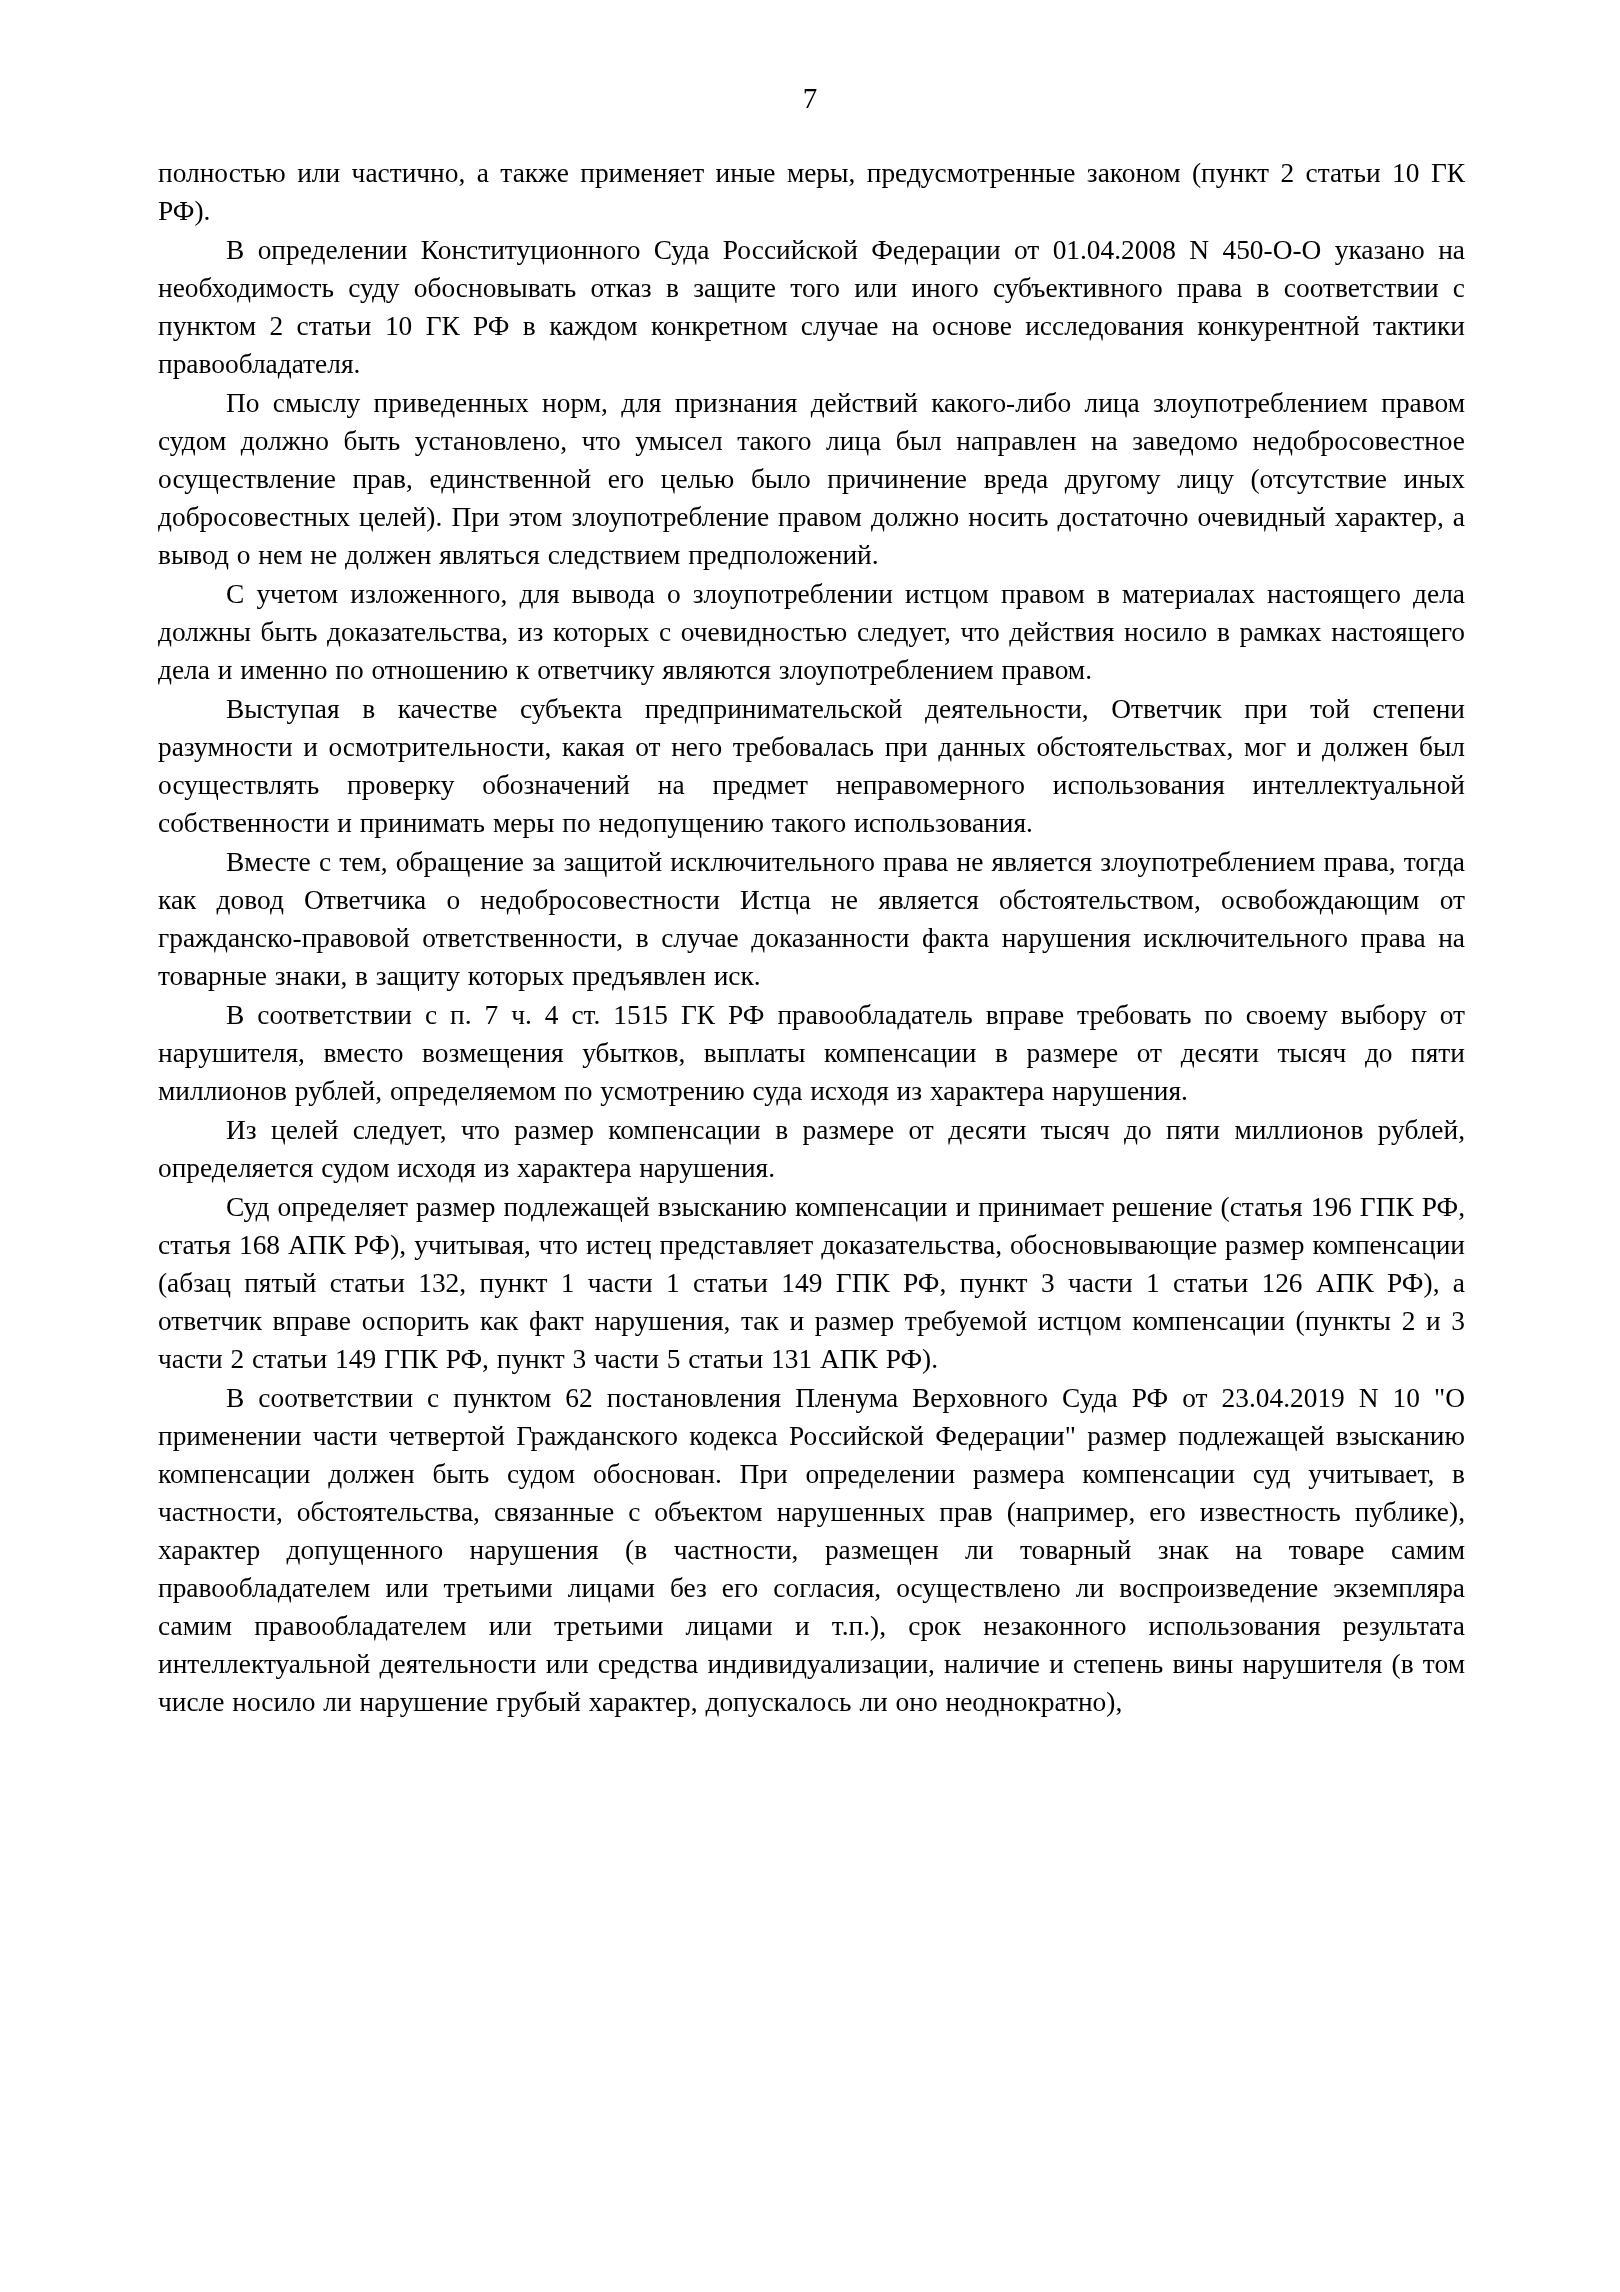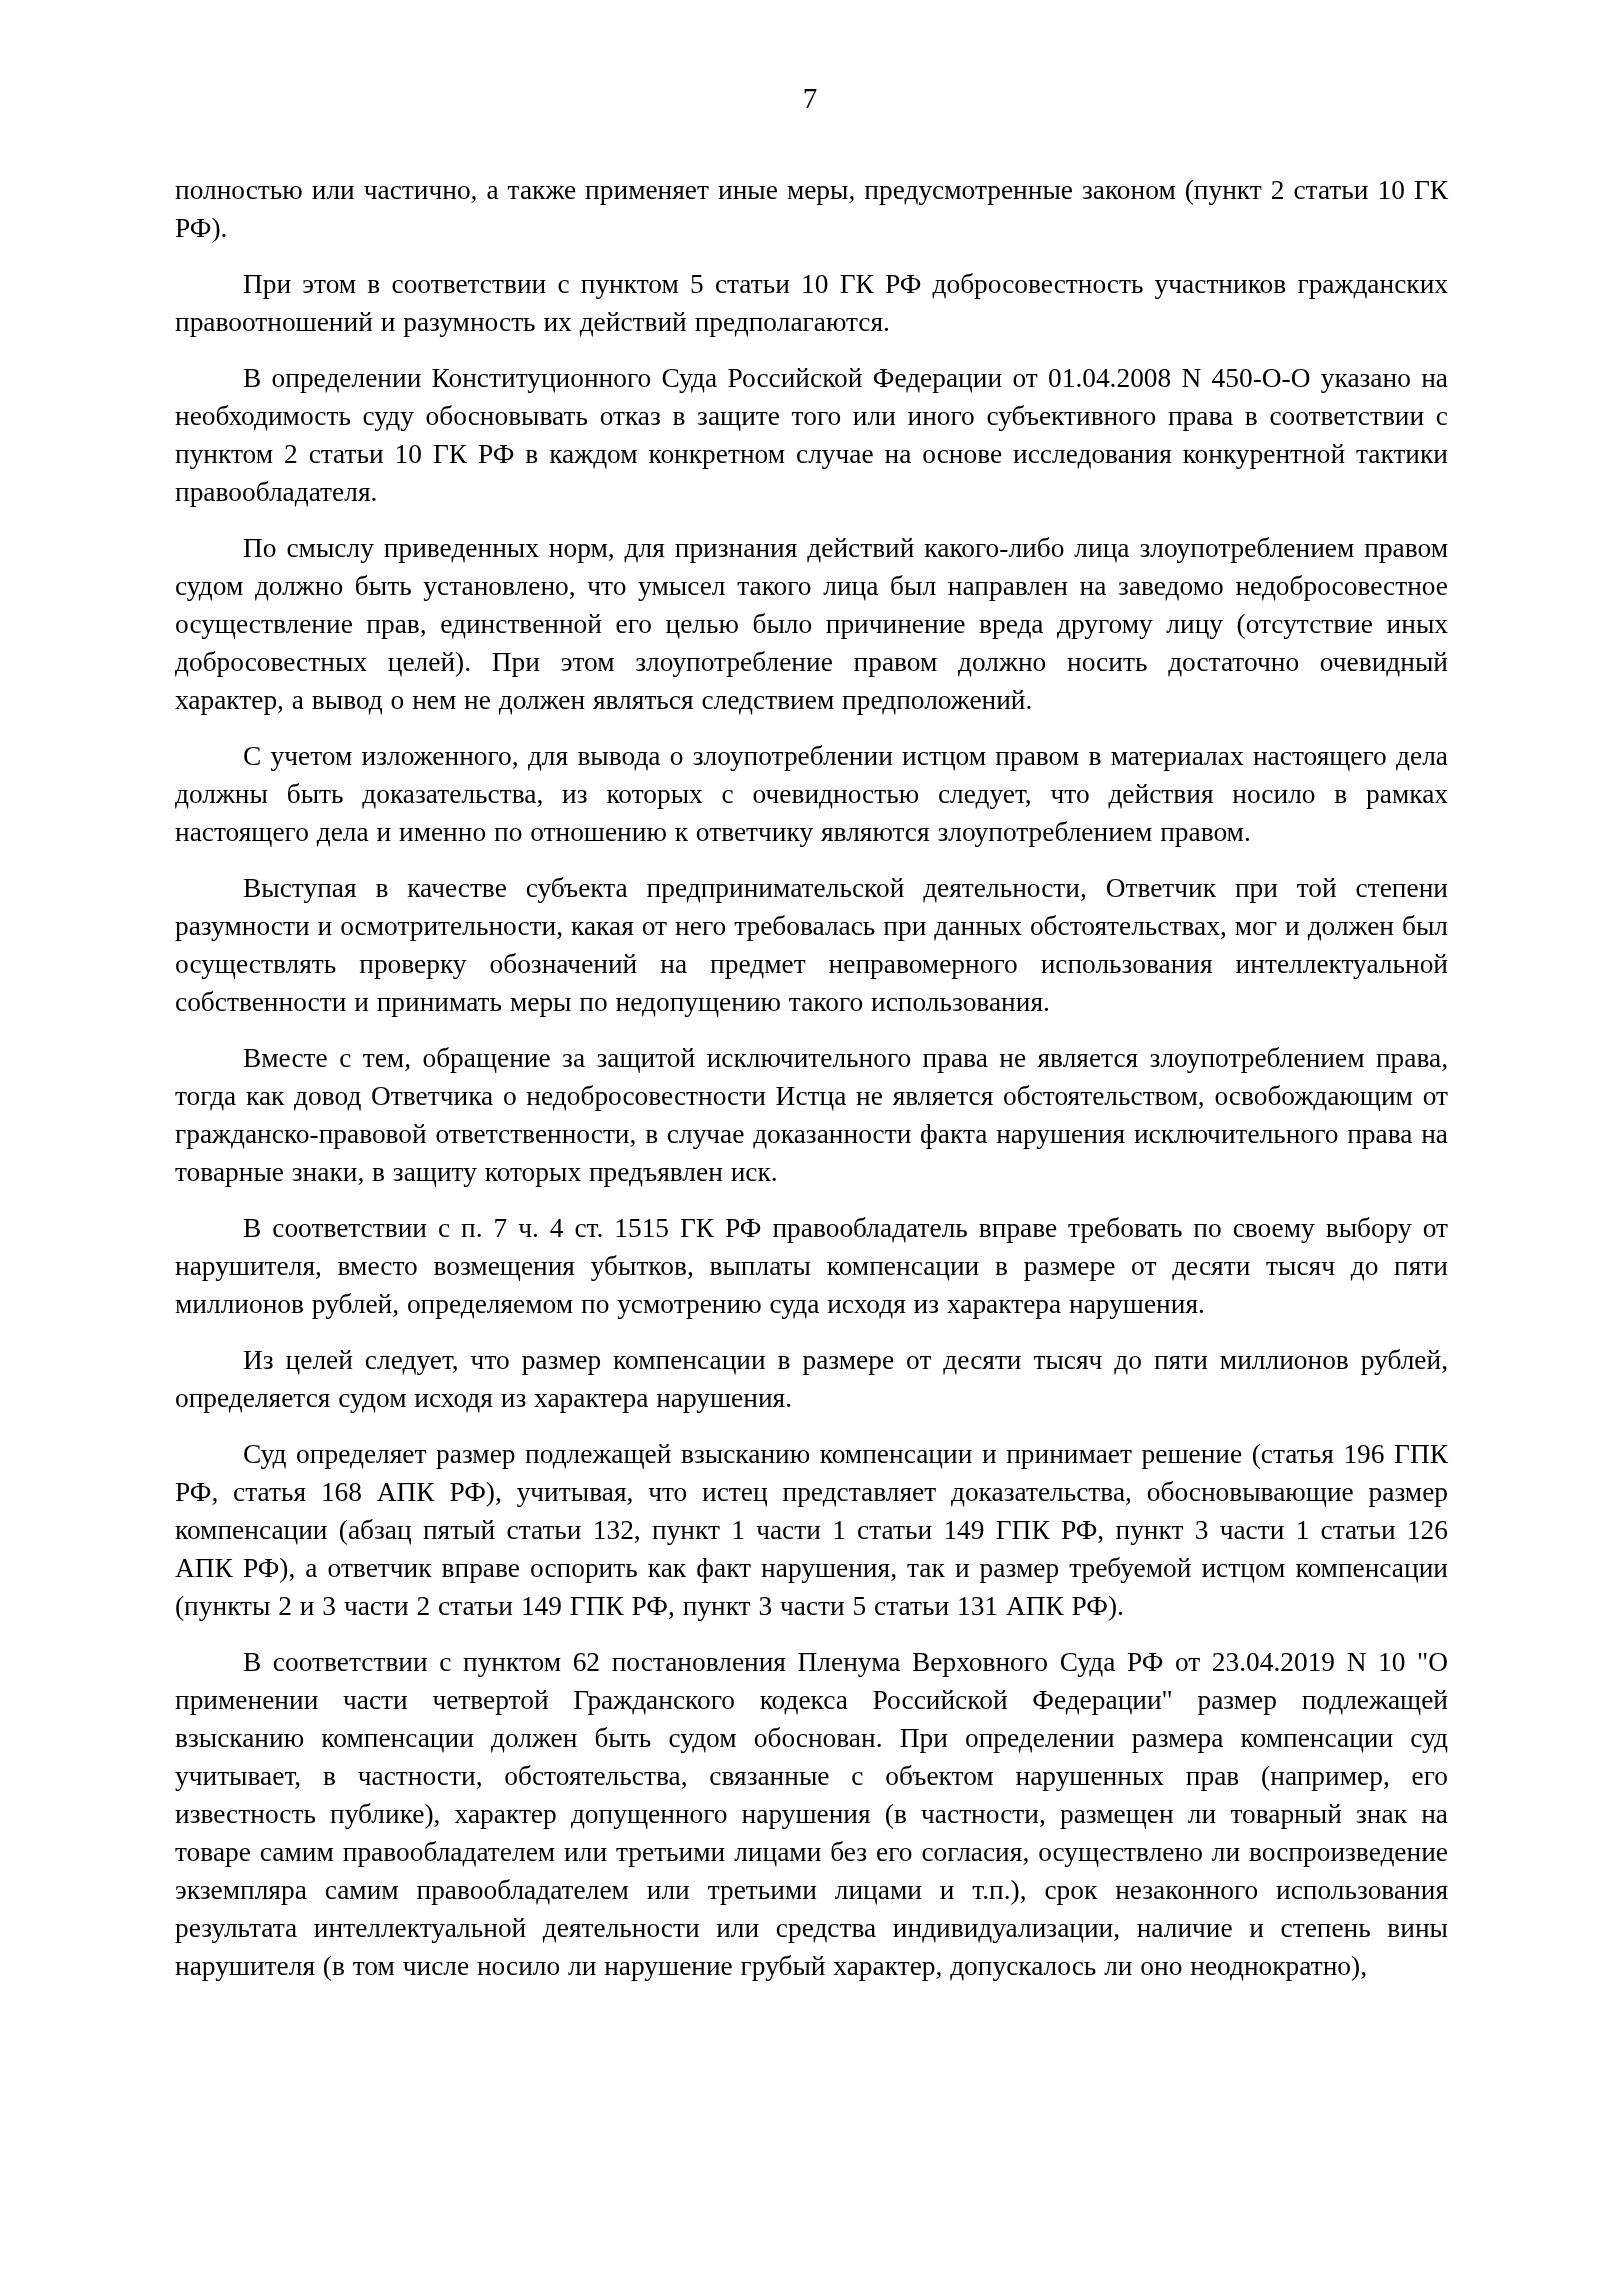--- a/index.html
+++ b/index.html
@@ -30,38 +30,37 @@
     position: absolute;
     top: 153px;
     left: 157px;
     width: 1309px;
     font-size: 27.4px;
     line-height: 38px;
     text-align: justify;
     color: #000000;
   }
   .para {
-    margin: 18px;
+    margin: 1px;
     padding: 0;
     text-indent: 68px;
     word-spacing: 1px;
   }
   .para.continuation {
     text-indent: 0;
   }
 </style>
 </head>
 <body>
 
 <div class="page">
   <div class="page-number">7</div>
 
   <div class="doc-body">
     <p class="para continuation">полностью или частично, а также применяет иные меры, предусмотренные законом (пункт 2 статьи 10 ГК РФ).</p>
-    <p class="para">При этом в соответствии с пунктом 5 статьи 10 ГК РФ добросовестность участников гражданских правоотношений и разумность их действий предполагаются.</p>
     <p class="para">В определении Конституционного Суда Российской Федерации от 01.04.2008 N 450-О-О указано на необходимость суду обосновывать отказ в защите того или иного субъективного права в соответствии с пунктом 2 статьи 10 ГК РФ в каждом конкретном случае на основе исследования конкурентной тактики правообладателя.</p>
     <p class="para">По смыслу приведенных норм, для признания действий какого-либо лица злоупотреблением правом судом должно быть установлено, что умысел такого лица был направлен на заведомо недобросовестное осуществление прав, единственной его целью было причинение вреда другому лицу (отсутствие иных добросовестных целей). При этом злоупотребление правом должно носить достаточно очевидный характер, а вывод о нем не должен являться следствием предположений.</p>
     <p class="para">С учетом изложенного, для вывода о злоупотреблении истцом правом в материалах настоящего дела должны быть доказательства, из которых с очевидностью следует, что действия носило в рамках настоящего дела и именно по отношению к ответчику являются злоупотреблением правом.</p>
     <p class="para">Выступая в качестве субъекта предпринимательской деятельности, Ответчик при той степени разумности и осмотрительности, какая от него требовалась при данных обстоятельствах, мог и должен был осуществлять проверку обозначений на предмет неправомерного использования интеллектуальной собственности и принимать меры по недопущению такого использования.</p>
     <p class="para">Вместе с тем, обращение за защитой исключительного права не является злоупотреблением права, тогда как довод Ответчика о недобросовестности Истца не является обстоятельством, освобождающим от гражданско-правовой ответственности, в случае доказанности факта нарушения исключительного права на товарные знаки, в защиту которых предъявлен иск.</p>
     <p class="para">В соответствии с п. 7 ч. 4 ст. 1515 ГК РФ правообладатель вправе требовать по своему выбору от нарушителя, вместо возмещения убытков, выплаты компенсации в размере от десяти тысяч до пяти миллионов рублей, определяемом по усмотрению суда исходя из характера нарушения.</p>
     <p class="para">Из целей следует, что размер компенсации в размере от десяти тысяч до пяти миллионов рублей, определяется судом исходя из характера нарушения.</p>
     <p class="para">Суд определяет размер подлежащей взысканию компенсации и принимает решение (статья 196 ГПК РФ, статья 168 АПК РФ), учитывая, что истец представляет доказательства, обосновывающие размер компенсации (абзац пятый статьи 132, пункт 1 части 1 статьи 149 ГПК РФ, пункт 3 части 1 статьи 126 АПК РФ), а ответчик вправе оспорить как факт нарушения, так и размер требуемой истцом компенсации (пункты 2 и 3 части 2 статьи 149 ГПК РФ, пункт 3 части 5 статьи 131 АПК РФ).</p>
     <p class="para">В соответствии с пунктом 62 постановления Пленума Верховного Суда РФ от 23.04.2019 N 10 "О применении части четвертой Гражданского кодекса Российской Федерации" размер подлежащей взысканию компенсации должен быть судом обоснован. При определении размера компенсации суд учитывает, в частности, обстоятельства, связанные с объектом нарушенных прав (например, его известность публике), характер допущенного нарушения (в частности, размещен ли товарный знак на товаре самим правообладателем или третьими лицами без его согласия, осуществлено ли воспроизведение экземпляра самим правообладателем или третьими лицами и т.п.), срок незаконного использования результата интеллектуальной деятельности или средства индивидуализации, наличие и степень вины нарушителя (в том числе носило ли нарушение грубый характер, допускалось ли оно неоднократно),</p>
   </div>

